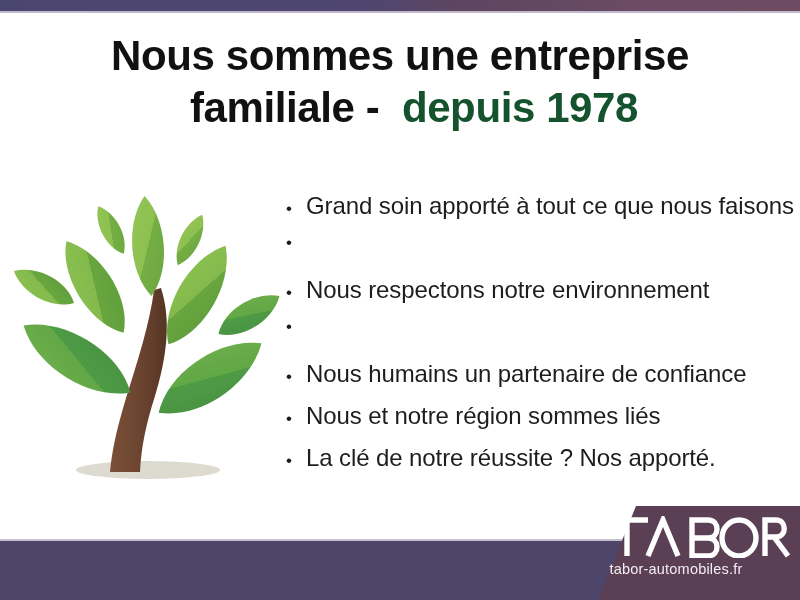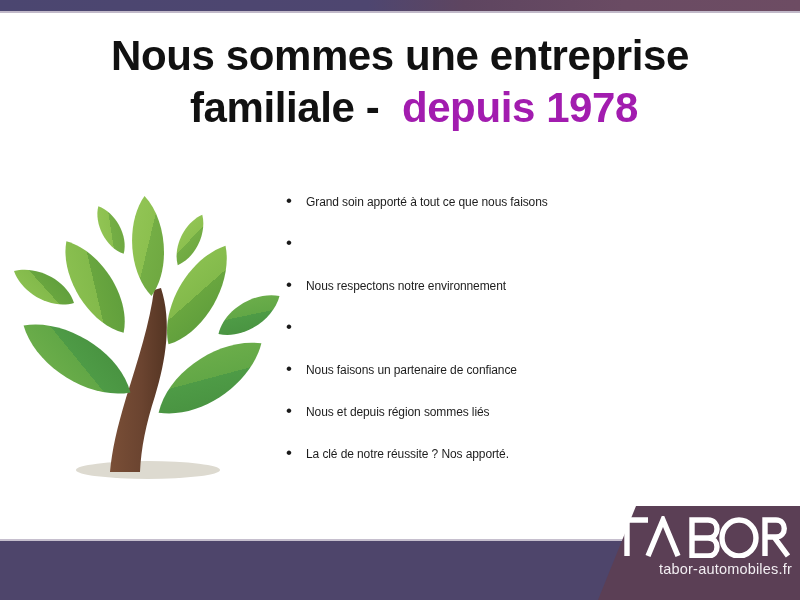--- a/index.html
+++ b/index.html
@@ -43,21 +43,21 @@
   }
   .title-line {
     font-size: 42px;
     font-weight: bold;
     color: #111111;
     letter-spacing: -0.4px;
     white-space: nowrap;
   }
   .title-line.l2 { margin-top: 8px; }
   .title-green {
-    color: #a21caf;
+    color: #14532d;
   }
   .title-dash { color: #111111; margin-left: 28px; }
 
   
   #bullet-list {
     position: absolute;
     left: 286px;
     top: 192px;
     width: 500px;
   }
@@ -67,21 +67,21 @@
     height: 42px;
   }
   .bullet-dot {
     width: 20px;
     flex: 0 0 20px;
     color: #1a1a1a;
     font-size: 17px;
     line-height: 1;
   }
   .bullet-text {
-    font-size: 12px;
+    font-size: 24px;
     color: #1d1d1d;
     letter-spacing: -0.1px;
     white-space: nowrap;
   }
 
   
   #tree-art {
     position: absolute;
     left: 14px;
     top: 182px;
@@ -115,21 +115,21 @@
     left: 604px;
     top: 516px;
     width: 186px;
     height: 42px;
   }
   #logo-url {
     position: absolute;
     left: 560px;
     top: 561px;
     width: 232px;
-    text-align: right;
+    text-align: center;
     color: #f2eef2;
     font-size: 14.5px;
     letter-spacing: .2px;
   }
 </style>
 </head>
 <body>
 
 <div id="slide">
 
@@ -212,25 +212,25 @@
     </div>
     <div class="bullet-row">
       <span class="bullet-dot">•</span>
       <span class="bullet-text">Nous respectons notre environnement</span>
     </div>
     <div class="bullet-row">
       <span class="bullet-dot">•</span>
     </div>
     <div class="bullet-row">
       <span class="bullet-dot">•</span>
-      <span class="bullet-text">Nous faisons un partenaire de confiance</span>
-    </div>
-    <div class="bullet-row">
-      <span class="bullet-dot">•</span>
-      <span class="bullet-text">Nous et depuis région sommes liés</span>
+      <span class="bullet-text">Nous humains un partenaire de confiance</span>
+    </div>
+    <div class="bullet-row">
+      <span class="bullet-dot">•</span>
+      <span class="bullet-text">Nous et notre région sommes liés</span>
     </div>
     <div class="bullet-row">
       <span class="bullet-dot">•</span>
       <span class="bullet-text">La clé de notre réussite ? Nos apporté.</span>
     </div>
   </div>
 
   <div id="footer-band-edge"></div>
   <div id="footer-band"></div>
   <div id="logo-plate"></div>

